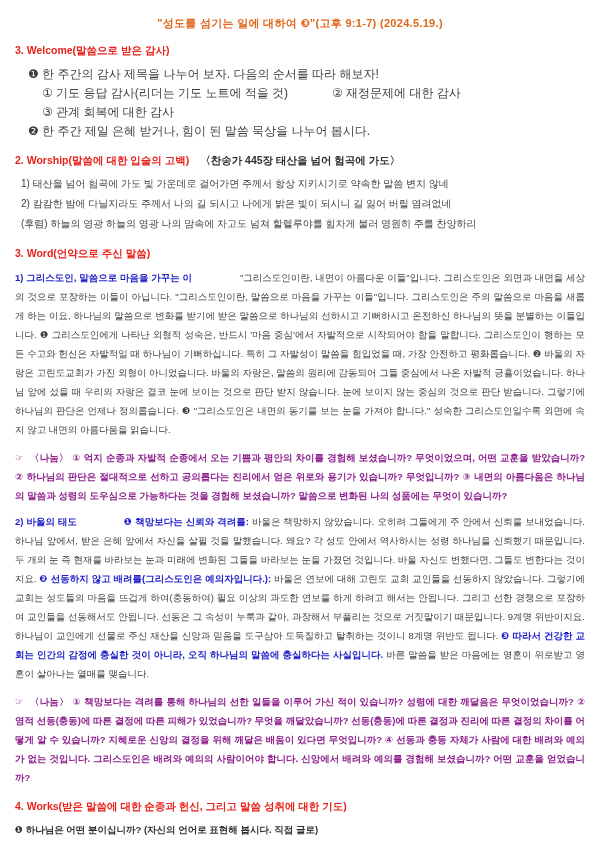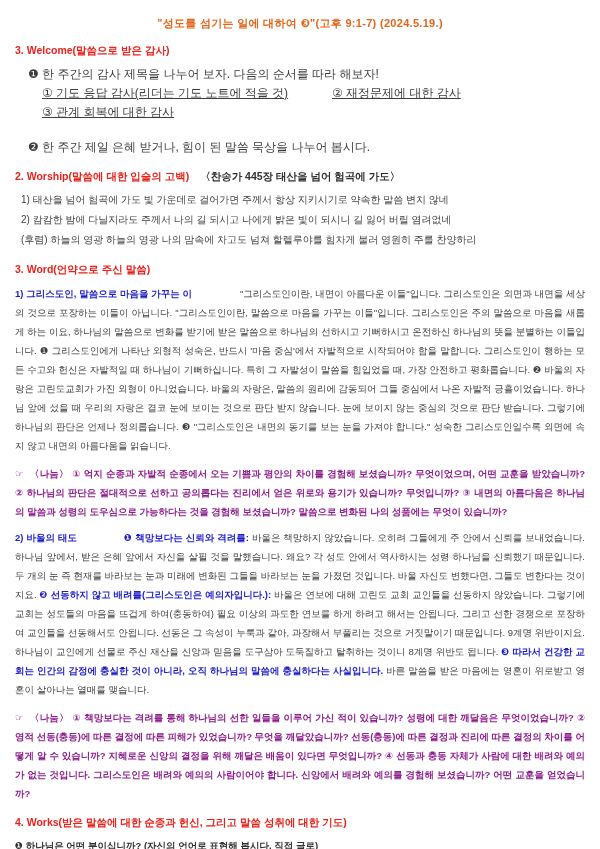--- a/index.html
+++ b/index.html
@@ -5,24 +5,24 @@
   html,body{margin:0;padding:0;}
   body{
     width:600px;height:849px;overflow:hidden;background:#ffffff;
     font-family:"Liberation Sans","DejaVu Sans",sans-serif;color:#3e3e3e;
   }
   .page{box-sizing:border-box;width:600px;height:849px;padding:16px 15px 0;}
   .title{text-align:center;font-size:11px;font-weight:bold;color:#e0661c;letter-spacing:.3px;}
   .sec-heading{font-size:10.5px;font-weight:bold;color:#e8221b;margin-top:13px;}
   .hymn{color:#2e2e2e;margin-left:8px;margin-top:36px;}
   .line{font-size:12px;line-height:19px;color:#3e3e3e;}
-  .indent1{padding-left:13px;margin-top:16px;}
+  .indent1{padding-left:13px;margin-top:0;}
   .first-item{margin-top:7px;}
   .indent2{padding-left:27px;}
-  .subrow{display:flex;text-decoration:underline;}
+  .subrow{display:flex;}
   .subcol{width:290px;flex:0 0 auto;}
   .verses{margin-top:6px;padding-left:6px;}
   .verse{font-size:10px;line-height:20px;color:#3e3e3e;}
   .para{margin:7px 0 0;font-size:9.5px;line-height:19px;text-align:justify;word-break:break-all;color:#3e3e3e;}
   .lead{color:#1d1dc8;font-weight:bold;}
   .gap1{margin-right:45px;}
   .gap2{margin-right:44px;}
   .blue{color:#1d1dc8;font-weight:bold;}
   .share{color:#8d1f8d;font-weight:bold;margin-top:9px;}
   .marker{margin-right:3px;}

